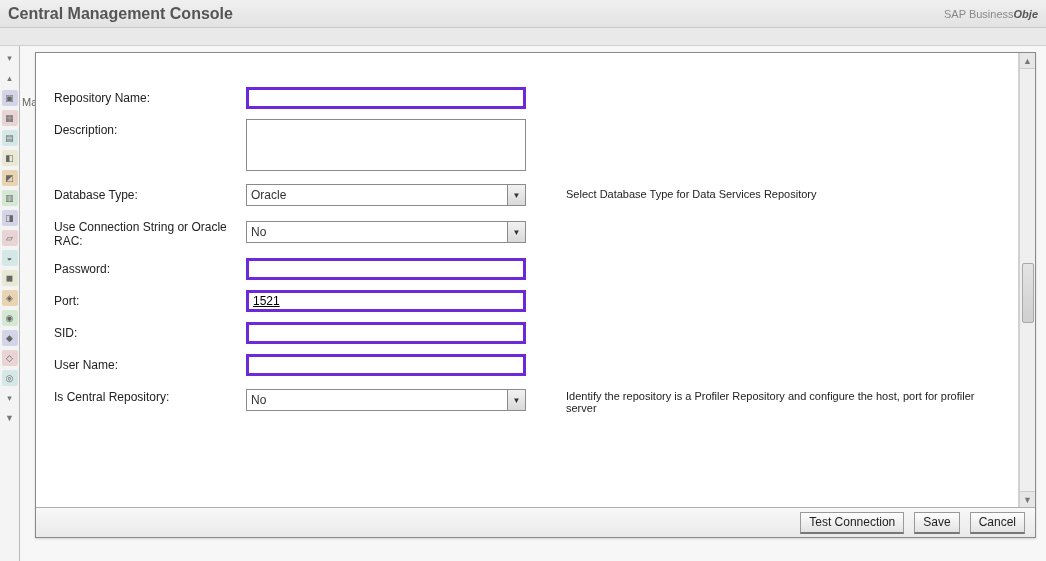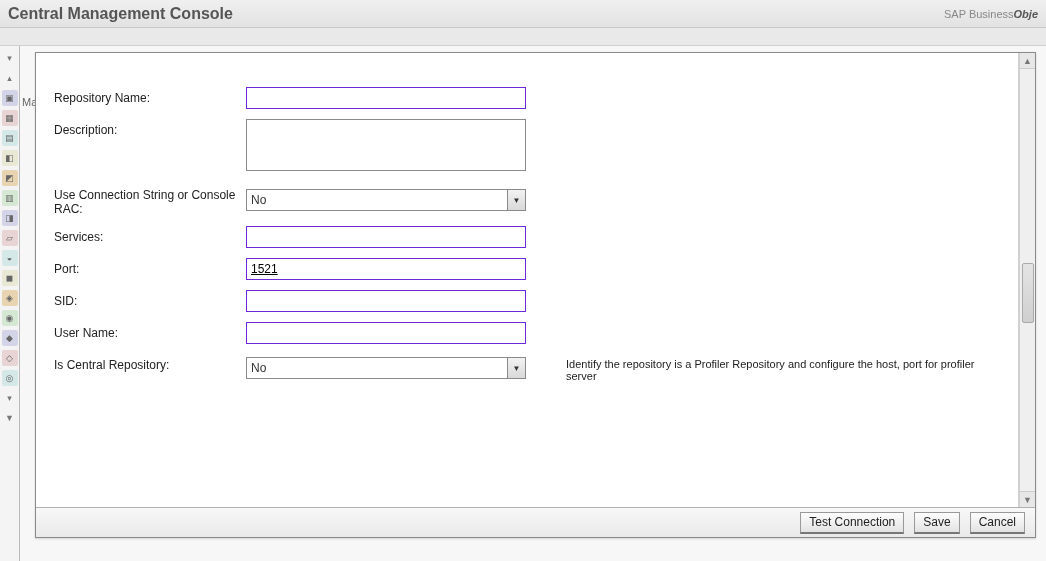--- a/index.html
+++ b/index.html
@@ -133,21 +133,21 @@
     table.form-grid td.hint {
       padding-left:30px;
       vertical-align:top;
       padding-top:4px;
       font-size:11px;
       color:#222;
     }
 
     input.txt {
       width:280px; height:22px;
-      border:1px solid #6d28d9;
+      border:3px solid #6d28d9;
       padding:2px 4px;
       font:inherit;
       text-decoration:underline;
     }
     textarea.txt {
       width:280px; height:52px;
       border:1px solid #8a8a8a;
       padding:2px 4px;
       font:inherit;
       resize:none;
@@ -242,31 +242,41 @@
           <td class="lbl">Repository Name:</td>
           <td class="fld"><input class="txt" type="text" value="" style=""></td>
           <td class="hint"></td>
         </tr>
         <tr>
           <td class="lbl">Description:</td>
           <td class="fld"><textarea class="txt" style=""></textarea></td>
           <td class="hint"></td>
         </tr>
         <tr>
-          <td class="lbl">Use Connection String or Console RAC:</td>
+          <td class="lbl">Database Type:</td>
+          <td class="fld">
+            <div class="sel">
+              <span class="sel-val">Oracle</span>
+              <span class="sel-btn">▼</span>
+            </div>
+          </td>
+          <td class="hint">Select Database Type for Data Services Repository</td>
+        </tr>
+        <tr>
+          <td class="lbl">Use Connection String or Oracle RAC:</td>
           <td class="fld">
             <div class="sel">
               <span class="sel-val">No</span>
               <span class="sel-btn">▼</span>
             </div>
           </td>
           <td class="hint"></td>
         </tr>
         <tr>
-          <td class="lbl">Services:</td>
+          <td class="lbl">Password:</td>
           <td class="fld"><input class="txt" type="text" value="" style=""></td>
           <td class="hint"></td>
         </tr>
         <tr>
           <td class="lbl">Port:</td>
           <td class="fld"><input class="txt" type="text" value="1521" style=""></td>
           <td class="hint"></td>
         </tr>
         <tr>
           <td class="lbl">SID:</td>

